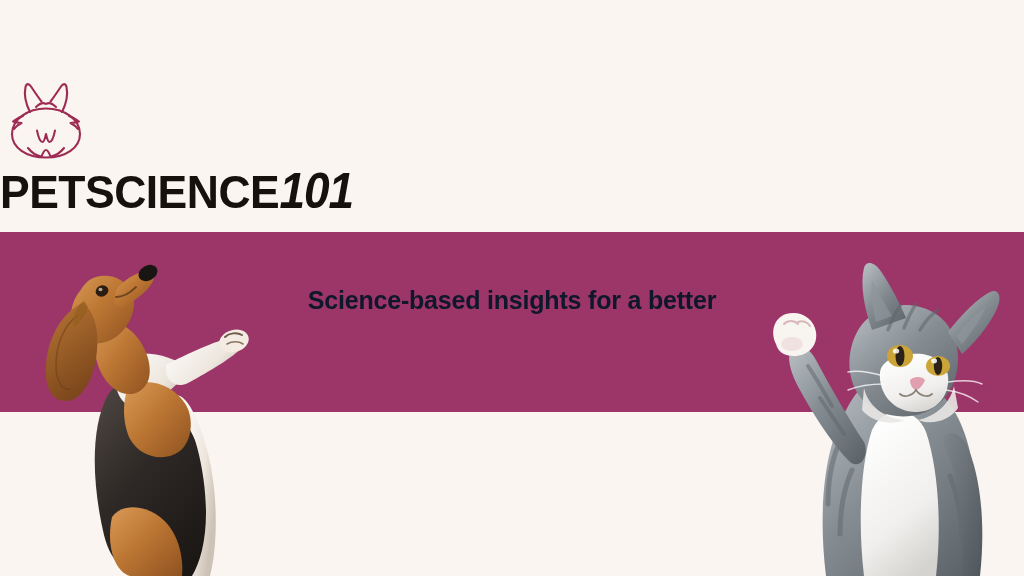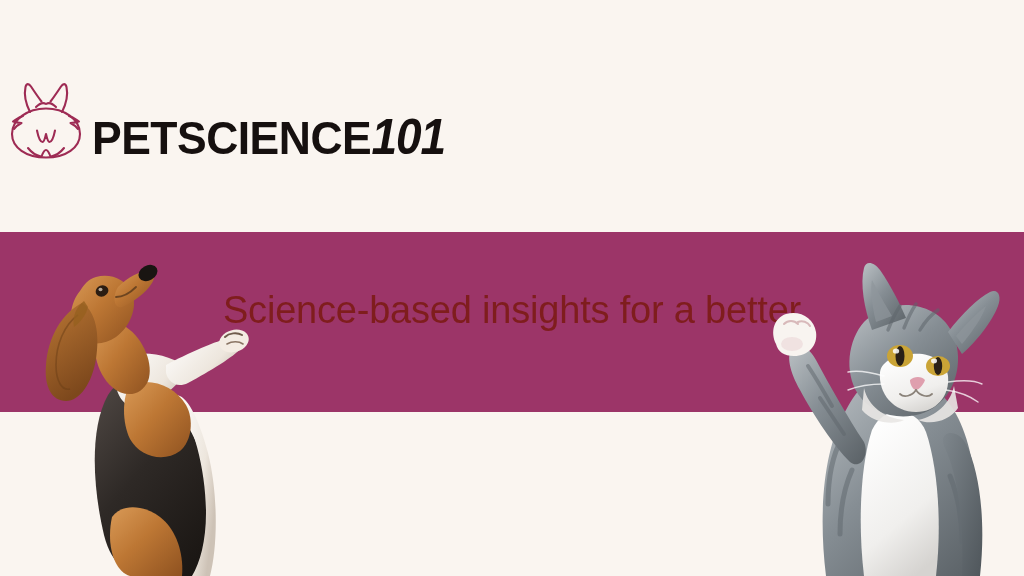--- a/index.html
+++ b/index.html
@@ -16,22 +16,22 @@
     width:1024px; height:576px;
     background:#faf5f0;
     overflow:hidden;
   }
 
   
   #brand {
     position:absolute;
     left:0; right:0; top:78px;
     display:flex;
-    flex-direction:row;
-    align-items:flex-end;
+    flex-direction:column;
+    align-items:flex-start;
     z-index:3;
   }
 
   #logo-mark {
     width:92px; height:84px;
     display:block;
   }
 
   #wordmark {
     margin-top:8px;
@@ -72,24 +72,24 @@
     width:1024px; height:180px;
     background:#9c3568;
     z-index:1;
   }
 
   #tagline {
     position:absolute;
     left:0; right:0; top:283px;
     z-index:4;
     text-align:center;
-    color:#7f1d1d;
-    font-family:"Liberation Sans", sans-serif;
-    font-weight:400;
-    font-size:38px;
+    color:#0f172a;
+    font-family:"Liberation Sans", sans-serif;
+    font-weight:700;
+    font-size:25px;
     line-height:1.43;
     letter-spacing:-0.2px;
     pointer-events:none;
   }
   #tagline .tl-line { display:block; }
 
   
   .animal {
     position:absolute;
     bottom:0;

